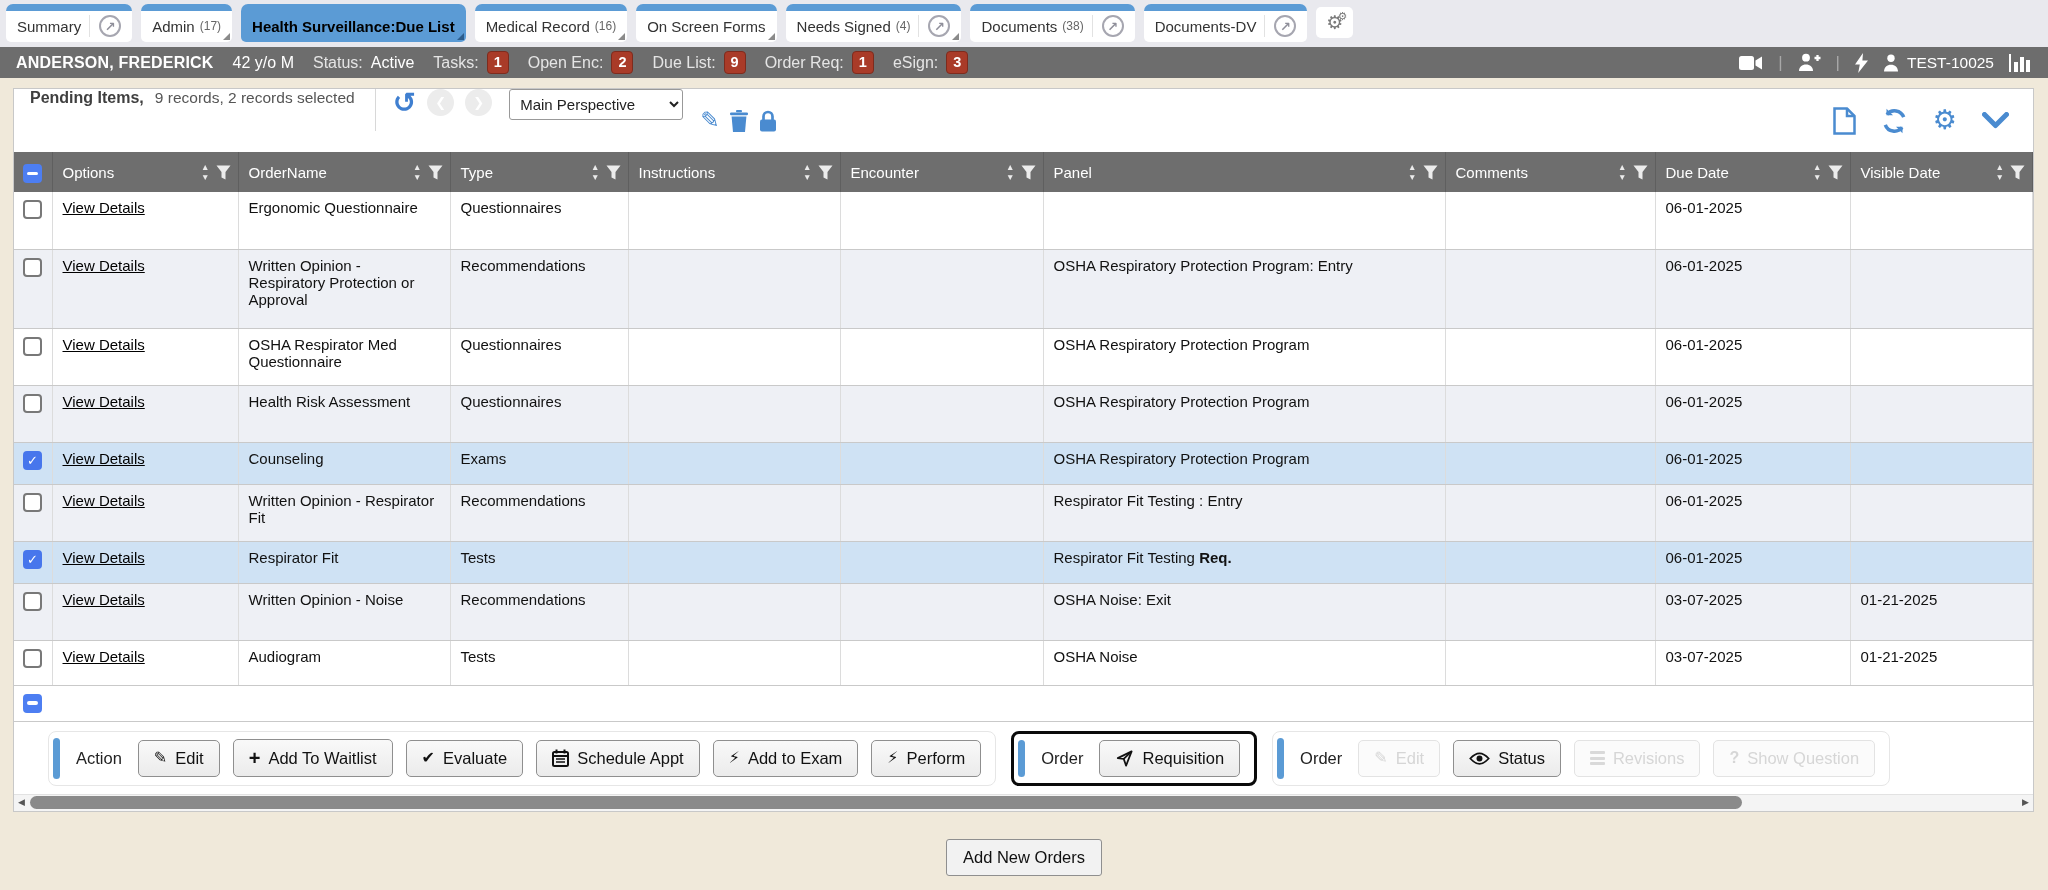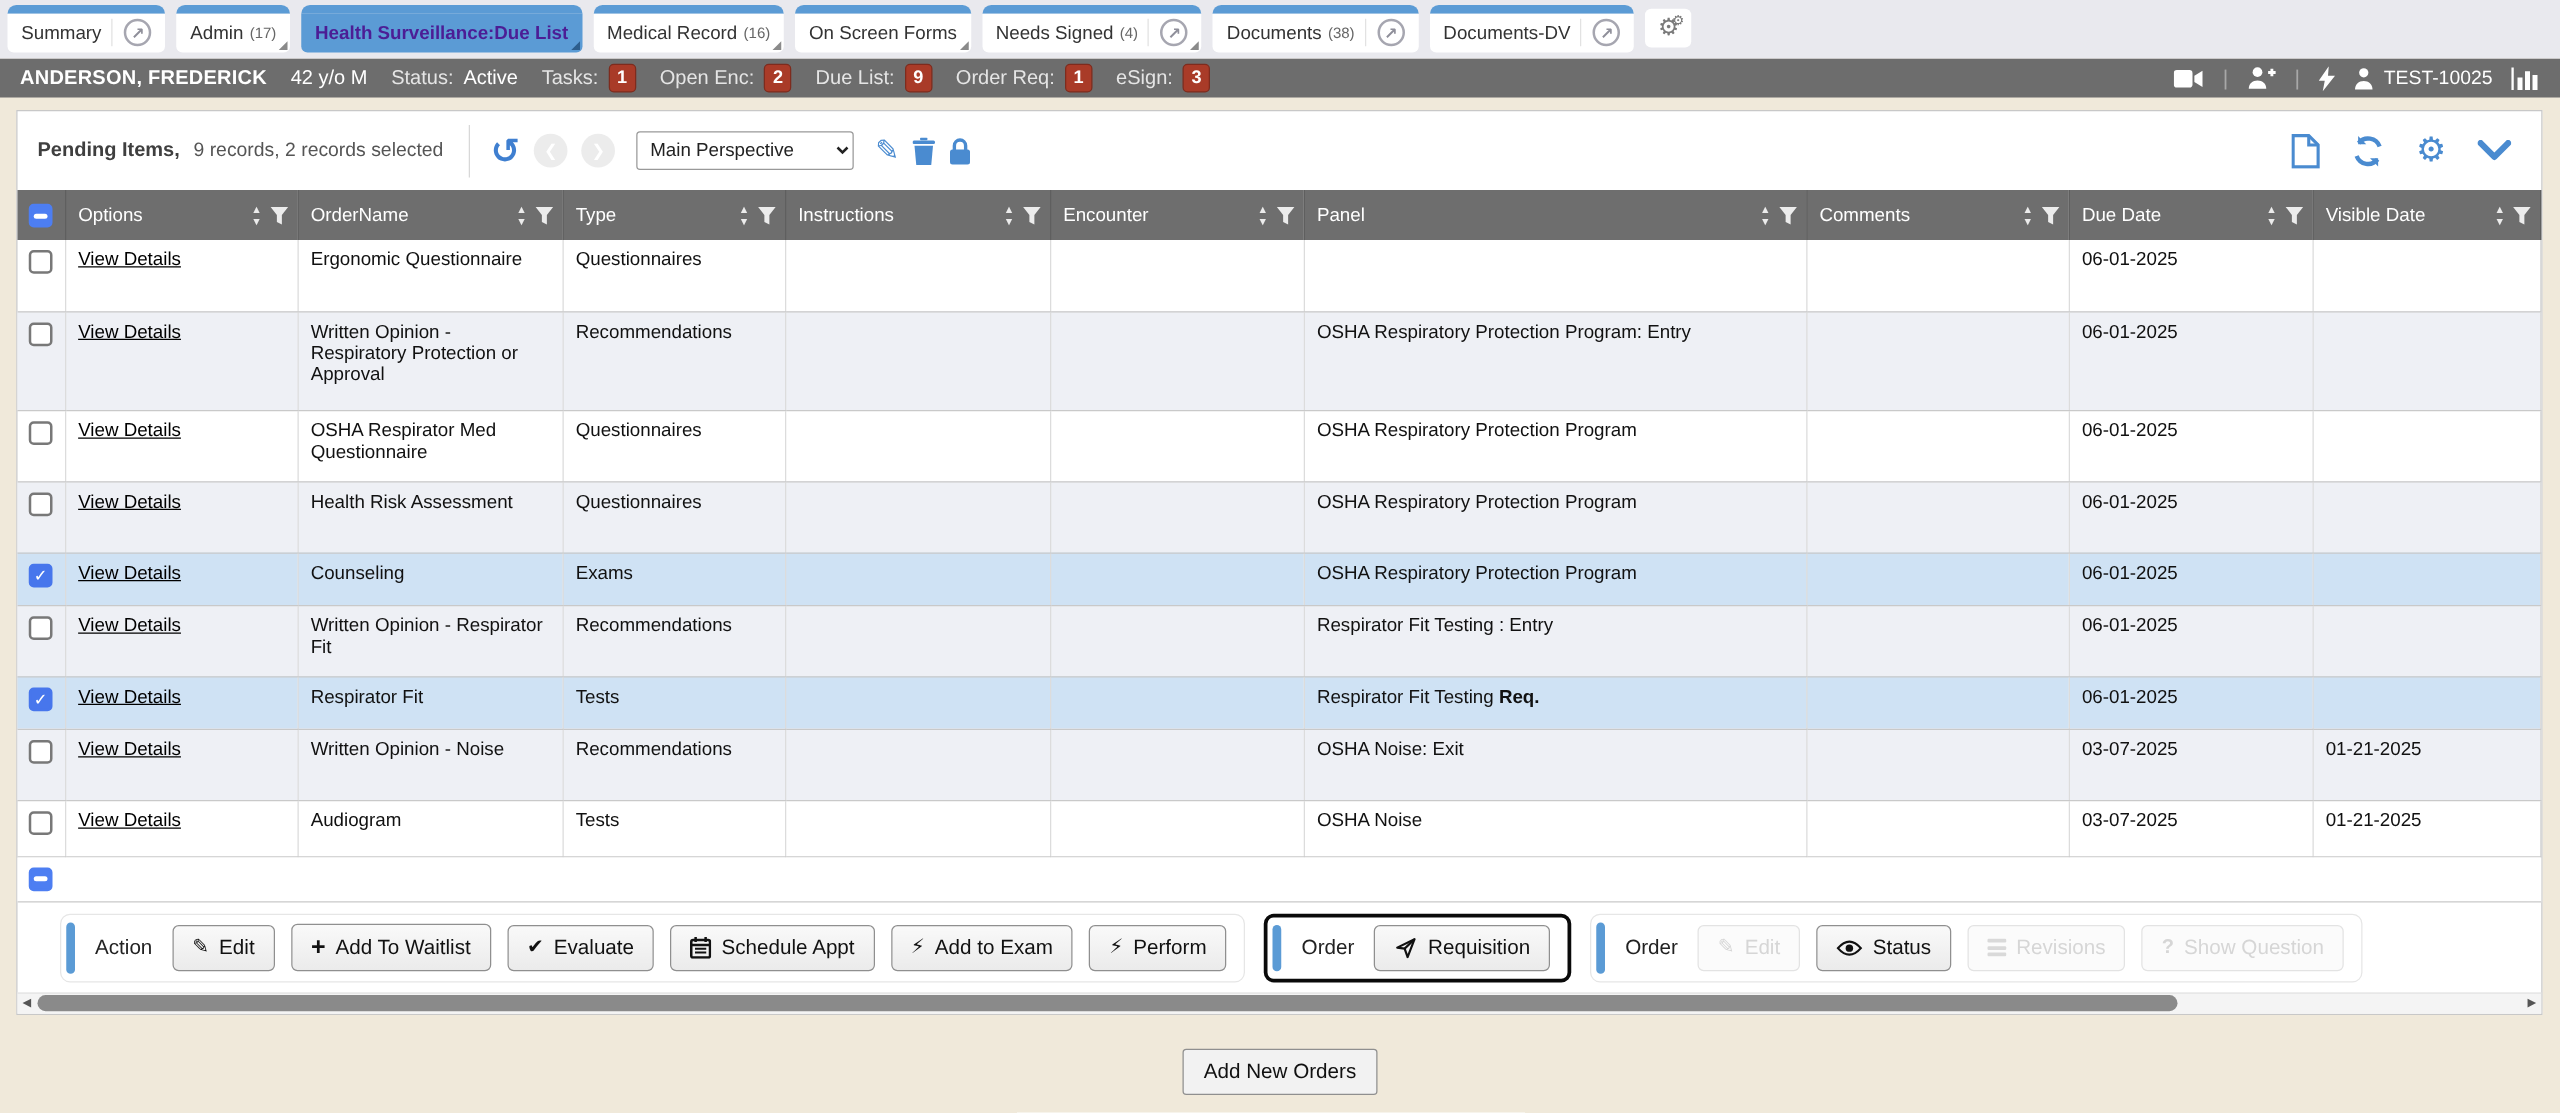--- a/index.html
+++ b/index.html
@@ -8,42 +8,42 @@
     width:2048px; height:890px; overflow:hidden;
     background:#f0e9da;
     font-family:"Liberation Sans","DejaVu Sans",sans-serif;
     color:#222;
   }
   
   .tabbar { height:47px; background:#e9e9ee; display:flex; align-items:center; padding:0 0 2px 6px; gap:9px; }
   .tab { position:relative; cursor:pointer; flex:none; }
   .tab-strip { height:7px; background:#5b9bd5; border-radius:7px 7px 0 0; }
   .tab-body { background:#fff; border-radius:0 0 5px 5px; height:31px; display:flex; align-items:center; padding:0 11px; font-size:15px; color:#333; gap:8px; white-space:nowrap; }
-  .tab.active .tab-body { background:#5b9bd5; color:#4c1d95; font-weight:bold; }
+  .tab.active .tab-body { background:#5b9bd5; color:#000000; font-weight:bold; }
   .tab-count { font-size:12px; color:#666; margin-left:-3px; }
   .tab-extwrap { border-left:1px solid #e2e2e2; padding-left:9px; display:flex; align-items:center; }
   .tab-ext { width:22px; height:22px; border:2px solid #a6a6b0; border-radius:50%; display:flex; align-items:center; justify-content:center; color:#8f8f9a; font-size:13px; font-weight:bold; line-height:1; }
   .tab-fold { position:absolute; right:2px; bottom:2px; width:0; height:0; border-left:7px solid transparent; border-bottom:7px solid #8a8a8a; }
   .tab.active .tab-fold { border-bottom-color:#2d5d8c; }
   .tab-gearbtn { background:#fff; border-radius:5px; height:31px; width:37px; display:flex; align-items:center; justify-content:center; color:#7a7a7a; position:relative; cursor:pointer; }
   .gears-main { font-size:19px; line-height:1; }
   .gears-small { position:absolute; font-size:11px; top:3px; right:6px; }
   
   .banner { height:31px; background:#6d6d6d; display:flex; align-items:center; padding:0 16px; color:#fff; font-size:16px; gap:19px; white-space:nowrap; }
   .b-name { font-weight:bold; letter-spacing:.2px; }
   .b-group { display:flex; align-items:center; gap:8px; }
   .b-label { color:#e5e5e5; }
   .badge { background:#a93b28; border:1px solid #7e2b1d; border-radius:4px; padding:0 6px; font-weight:bold; font-size:14.5px; line-height:21px; color:#fff; }
   .b-right { margin-left:auto; display:flex; align-items:center; gap:15px; }
   .b-sep { color:#a8a8a8; font-size:17px; font-weight:200; }
   .b-id { font-size:15.5px; }
   .b-icon { display:flex; align-items:center; cursor:pointer; }
   
   .panel { margin:10px 13px 0; background:#fff; border:1px solid #c8c8c8; width:2021px; }
-  .ptoolbar { height:63px; display:flex; align-items:center; padding:0 16px; gap:11px; font-size:15.5px; color:#555; }
+  .ptoolbar { height:63px; display:flex; padding:0 16px; gap:11px; font-size:15.5px; color:#555; }
   .pt-title { font-weight:bold; color:#3f3f3f; font-size:16px; }
   .pt-div { width:1px; height:42px; background:#d8d8d8; margin:0 6px 0 9px; }
   .undo { color:#3f7fd0; font-size:28px; font-weight:bold; line-height:1; cursor:pointer; }
   .nav-circle { width:27px; height:27px; border-radius:50%; background:#ececec; color:#fff; display:flex; align-items:center; justify-content:center; font-size:13px; font-weight:bold; cursor:pointer; flex:none; }
   select.persp { height:31px; font-size:15px; border:1px solid #999; border-radius:3px; padding:0 6px; min-width:174px; color:#222; background:#fff; font-family:inherit; margin:0 6px; }
   .t-icon { color:#4a8bd0; font-size:24px; line-height:1; cursor:pointer; display:flex; align-items:center; }
   .pt-right { margin-left:auto; display:flex; gap:25px; align-items:center; padding-right:8px; }
   
   table.grid { border-collapse:collapse; table-layout:fixed; width:100%; font-size:15px; color:#111; }
   .grid th { background:#6e6e6e; color:#fff; font-weight:normal; text-align:left; padding:0 7px 0 10px; height:40px; border-right:1px solid #5f5f5f; font-size:15px;margin-top:48px; }

